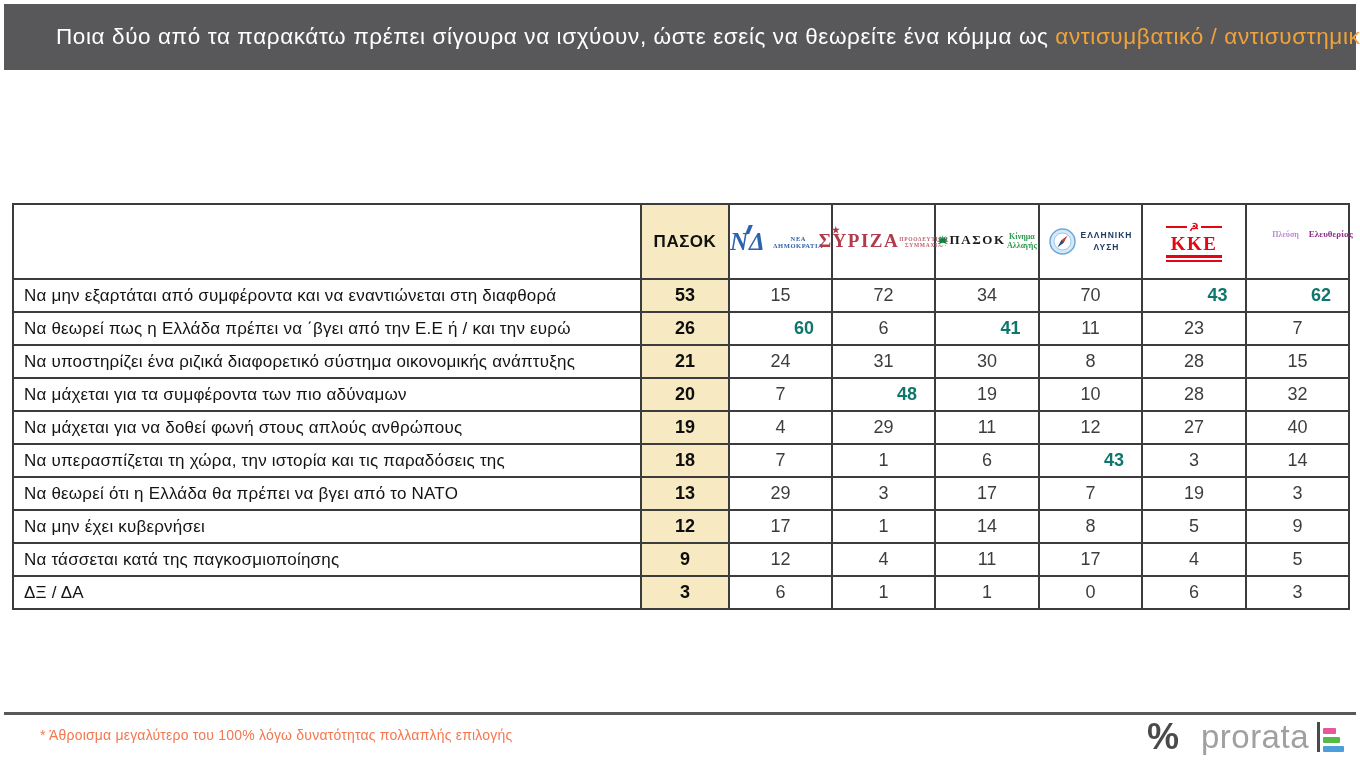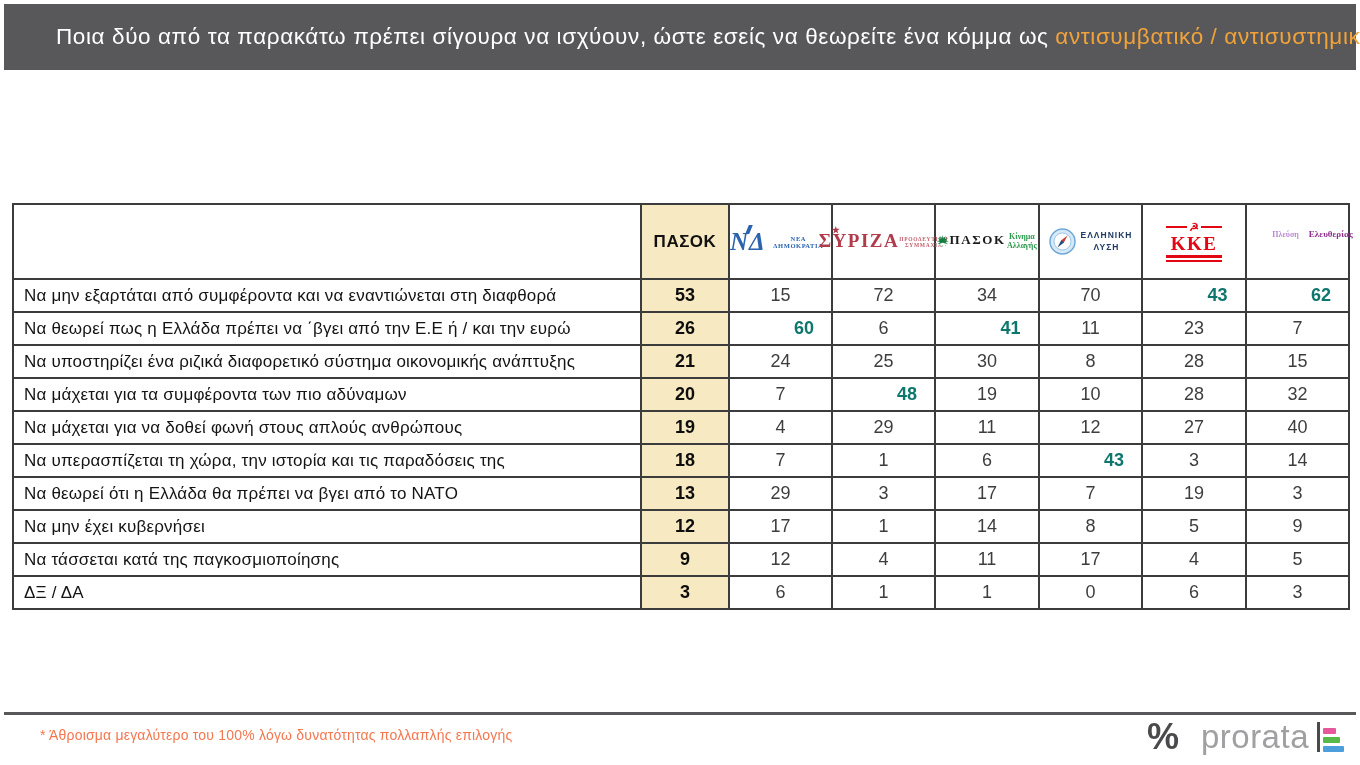--- a/index.html
+++ b/index.html
@@ -177,21 +177,21 @@
         <td class="value-cell">6</td>
         <td class="value-cell bold">41</td>
         <td class="value-cell">11</td>
         <td class="value-cell">23</td>
         <td class="value-cell">7</td>
       </tr>
       <tr>
         <td class="label-cell">Να υποστηρίζει ένα ριζικά διαφορετικό σύστημα οικονομικής ανάπτυξης</td>
         <td class="value-cell total-cell">21</td>
         <td class="value-cell">24</td>
-        <td class="value-cell">25</td>
+        <td class="value-cell">31</td>
         <td class="value-cell">30</td>
         <td class="value-cell">8</td>
         <td class="value-cell">28</td>
         <td class="value-cell">15</td>
       </tr>
       <tr>
         <td class="label-cell">Να μάχεται για τα συμφέροντα των πιο αδύναμων</td>
         <td class="value-cell total-cell">20</td>
         <td class="value-cell">7</td>
         <td class="value-cell bold">48</td>

